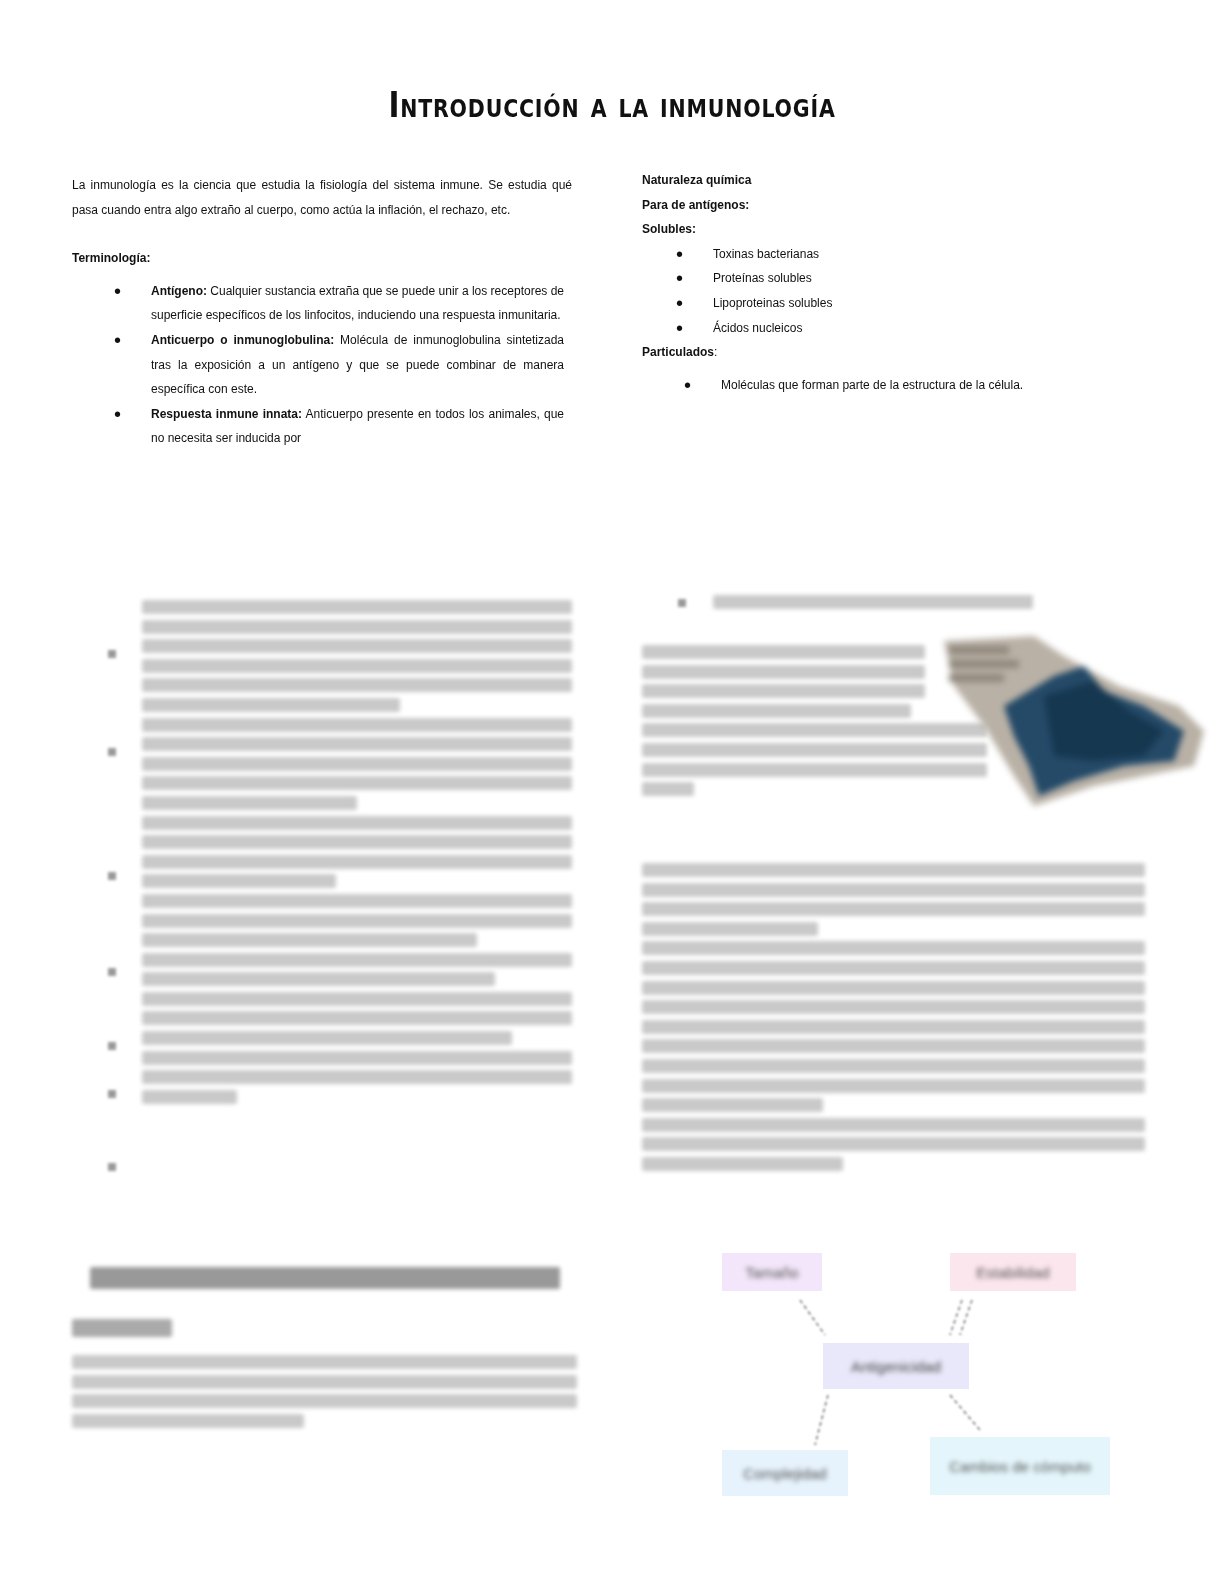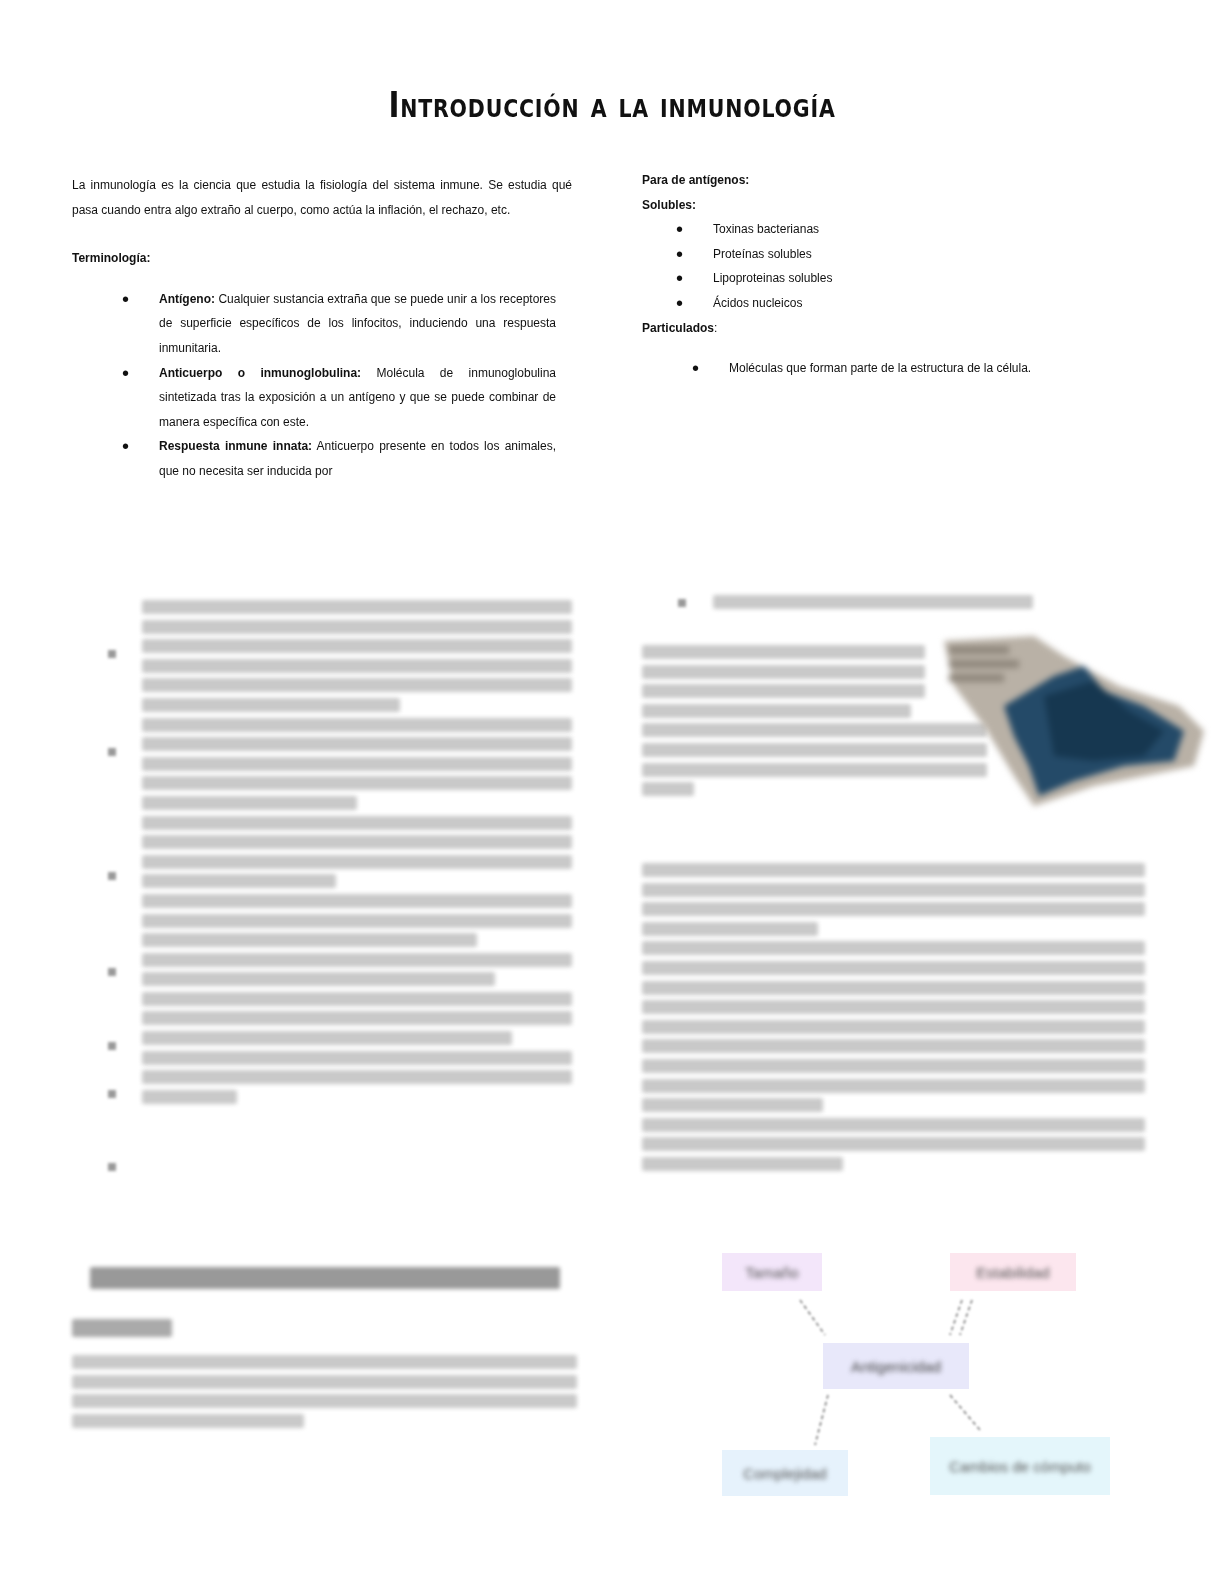--- a/index.html
+++ b/index.html
@@ -7,21 +7,21 @@
          font-family: "Liberation Sans", "DejaVu Sans", sans-serif; color: #111; }
   .page-title { position: absolute; left: 0; width: 1224px; top: 84px; text-align: center;
     font-family: "DejaVu Sans", sans-serif; font-weight: bold; font-size: 36px; letter-spacing: 1px;
     font-variant: small-caps; color: #111; transform: scaleX(0.82); }
   .col { position: absolute; font-size: 12px; line-height: 24.6px; }
   .col-left { left: 72px; top: 173px; width: 500px; }
   .col-right { left: 642px; top: 168px; width: 498px; }
   p { margin: 0; text-align: justify; }
   .gap { height: 24px; }
   .bold { font-weight: bold; }
-  ul.terms { list-style: none; margin: 16px; padding: 0; }
+  ul.terms { list-style: none; margin: 8px; padding: 0; }
   ul.terms li { position: relative; padding-left: 71px; text-align: justify; }
   ul.terms li::before { content: "•"; position: absolute; left: 34px; top: 0; font-size: 20px; }
   ul.simple { list-style: none; margin: 0; padding: 0; }
   ul.simple li { position: relative; padding-left: 71px; }
   ul.simple li::before { content: "•"; position: absolute; left: 34px; top: 0; font-size: 20px; }
   .blur-line { height: 14px; background: #c9c9c9; margin: 5px 0 5.6px 0; filter: blur(2px); border-radius: 2px; }
   .blur-block { position: absolute; }
   .blur-bullet { position: absolute; width: 8px; height: 8px; background: #999; filter: blur(1.5px); }
   .img-molecule { position: absolute; left: 944px; top: 636px; width: 260px; height: 170px; }
   .diagram { position: absolute; left: 700px; top: 1245px; width: 420px; height: 270px; }
@@ -90,20 +90,21 @@
   <div class="blur-line" style="width:100%; height:18px; background:#aaa;"></div>
 </div>
 <div class="blur-block" style="left:72px; top:1350px; width:505px;">
   <div class="blur-line" style="width:100%"></div>
   <div class="blur-line" style="width:100%"></div>
   <div class="blur-line" style="width:100%"></div>
   <div class="blur-line" style="width:46%"></div>
 </div>
 
 <div class="col col-right">
+  <div class="bold">Naturaleza química</div>
   <div class="bold">Para de antígenos:</div>
   <div class="bold">Solubles:</div>
   <ul class="simple">
     <li>Toxinas bacterianas</li>
     <li>Proteínas solubles</li>
     <li>Lipoproteinas solubles</li>
     <li>Ácidos nucleicos</li>
   </ul>
   <div><span class="bold">Particulados</span><span>:</span></div>
   <ul class="terms">

